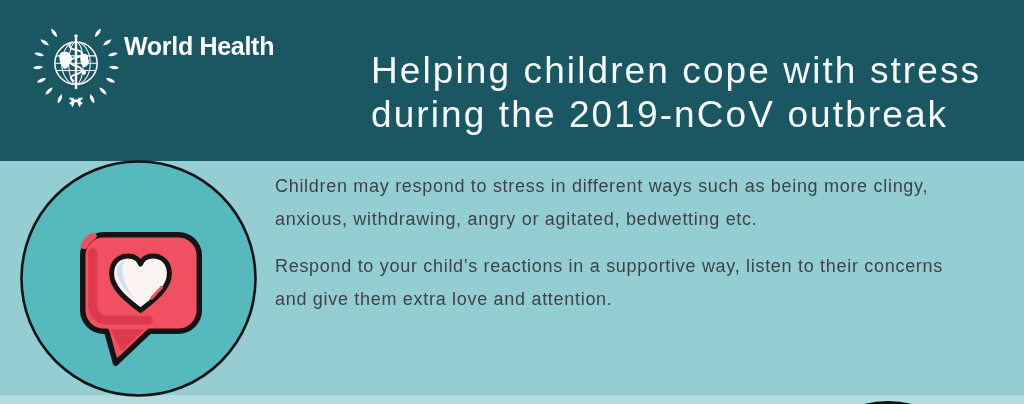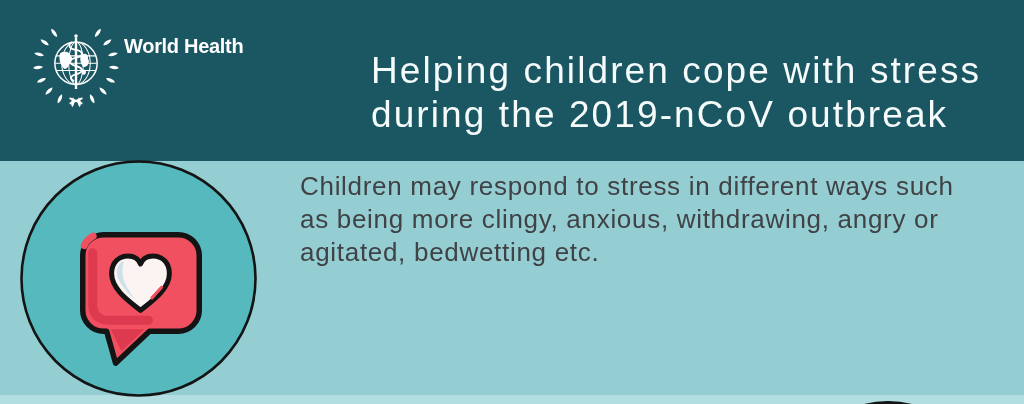--- a/index.html
+++ b/index.html
@@ -9,35 +9,35 @@
     background:var(--body-bg, #94ced3);
   }
   
   .header {
     position:absolute; left:0; top:0; width:1024px; height:161px;
     background:var(--header-bg, #1a5763);
   }
   .emblem { position:absolute; left:30px; top:20px; }
   .brand-text {
     position:absolute; left:124px; top:33px;
-    color:#ffffff; font-weight:bold; font-size:20px; line-height:27px;
+    color:#ffffff; font-weight:bold; font-size:25px; line-height:27px;
     letter-spacing:-0.3px; white-space:nowrap;
   }
   .title {
     position:absolute; left:354px; top:32px; margin:17px;
     color:var(--title-text, #f5fafa);
     font-size:37px; line-height:44px; font-weight:normal;
     letter-spacing:2.1px; max-width:660px;
   }
   
   .msg-icon { position:absolute; left:19px; top:159px; z-index:2; }
   .bodytext {
-    position:absolute; left:300px; top:170px; width:668px;
+    position:absolute; left:275px; top:170px; width:668px;
     color:var(--text, #404245);
-    font-size:26px; line-height:33px; letter-spacing:0.7px;
+    font-size:18px; line-height:33px; letter-spacing:0.7px;
   }
   .bodytext p { margin:0 0 14px 0; }
   
   .strip {
     position:absolute; left:0; top:395px; width:1024px; height:9px;
     background:var(--strip-bg, #b3dee1); overflow:hidden; z-index:1;
   }
   .next-circle {
     position:absolute; left:791px; top:6px; width:194px; height:194px;
     border-radius:50%; box-sizing:border-box;
@@ -126,19 +126,20 @@
     <path d="M65.5 87 A19.5 19.5 0 0 1 74.5 77.5" stroke="#f05060" stroke-width="7" stroke-linecap="round"></path>
     <path d="M122 152 C111 143 93 131 93 115 C93 103.5 100.5 97.5 109.5 97.5 C115.5 97.5 120 100.5 122 105.5 C124 100.5 128.5 97.5 134.5 97.5 C143.5 97.5 151 103.5 151 115 C151 131 133 143 122 152 Z" fill="#fbf4f3" stroke="#141414" stroke-width="5" stroke-linejoin="round"></path>
     <path d="M103.5 103 C99.5 106 97.5 110.5 98.5 116 C100.5 126 109 134.5 117 141.5 C110 132 104.5 123.5 104 114.5 C103.7 110 104 106 105.5 103.5 Z" fill="#cfe2ea"></path>
 
     <path d="M143 129 L133.5 139.5" stroke="#f05060" stroke-width="3.2" stroke-linecap="round"></path>
     <path d="M140.5 126.5 L131 137" stroke="#fbf4f3" stroke-width="3.2" stroke-linecap="round"></path>
   </svg>
 
   <div class="bodytext">
     <p>Children may respond to stress in different ways such as being more clingy, anxious, withdrawing, angry or agitated, bedwetting etc.</p>
+    <p>Respond to your child’s reactions in a supportive way, listen to their concerns and give them extra love and attention.</p>
   </div>
 
   <div class="strip">
     <div class="next-circle"></div>
   </div>
 
 </div>
 
 </body></html>

